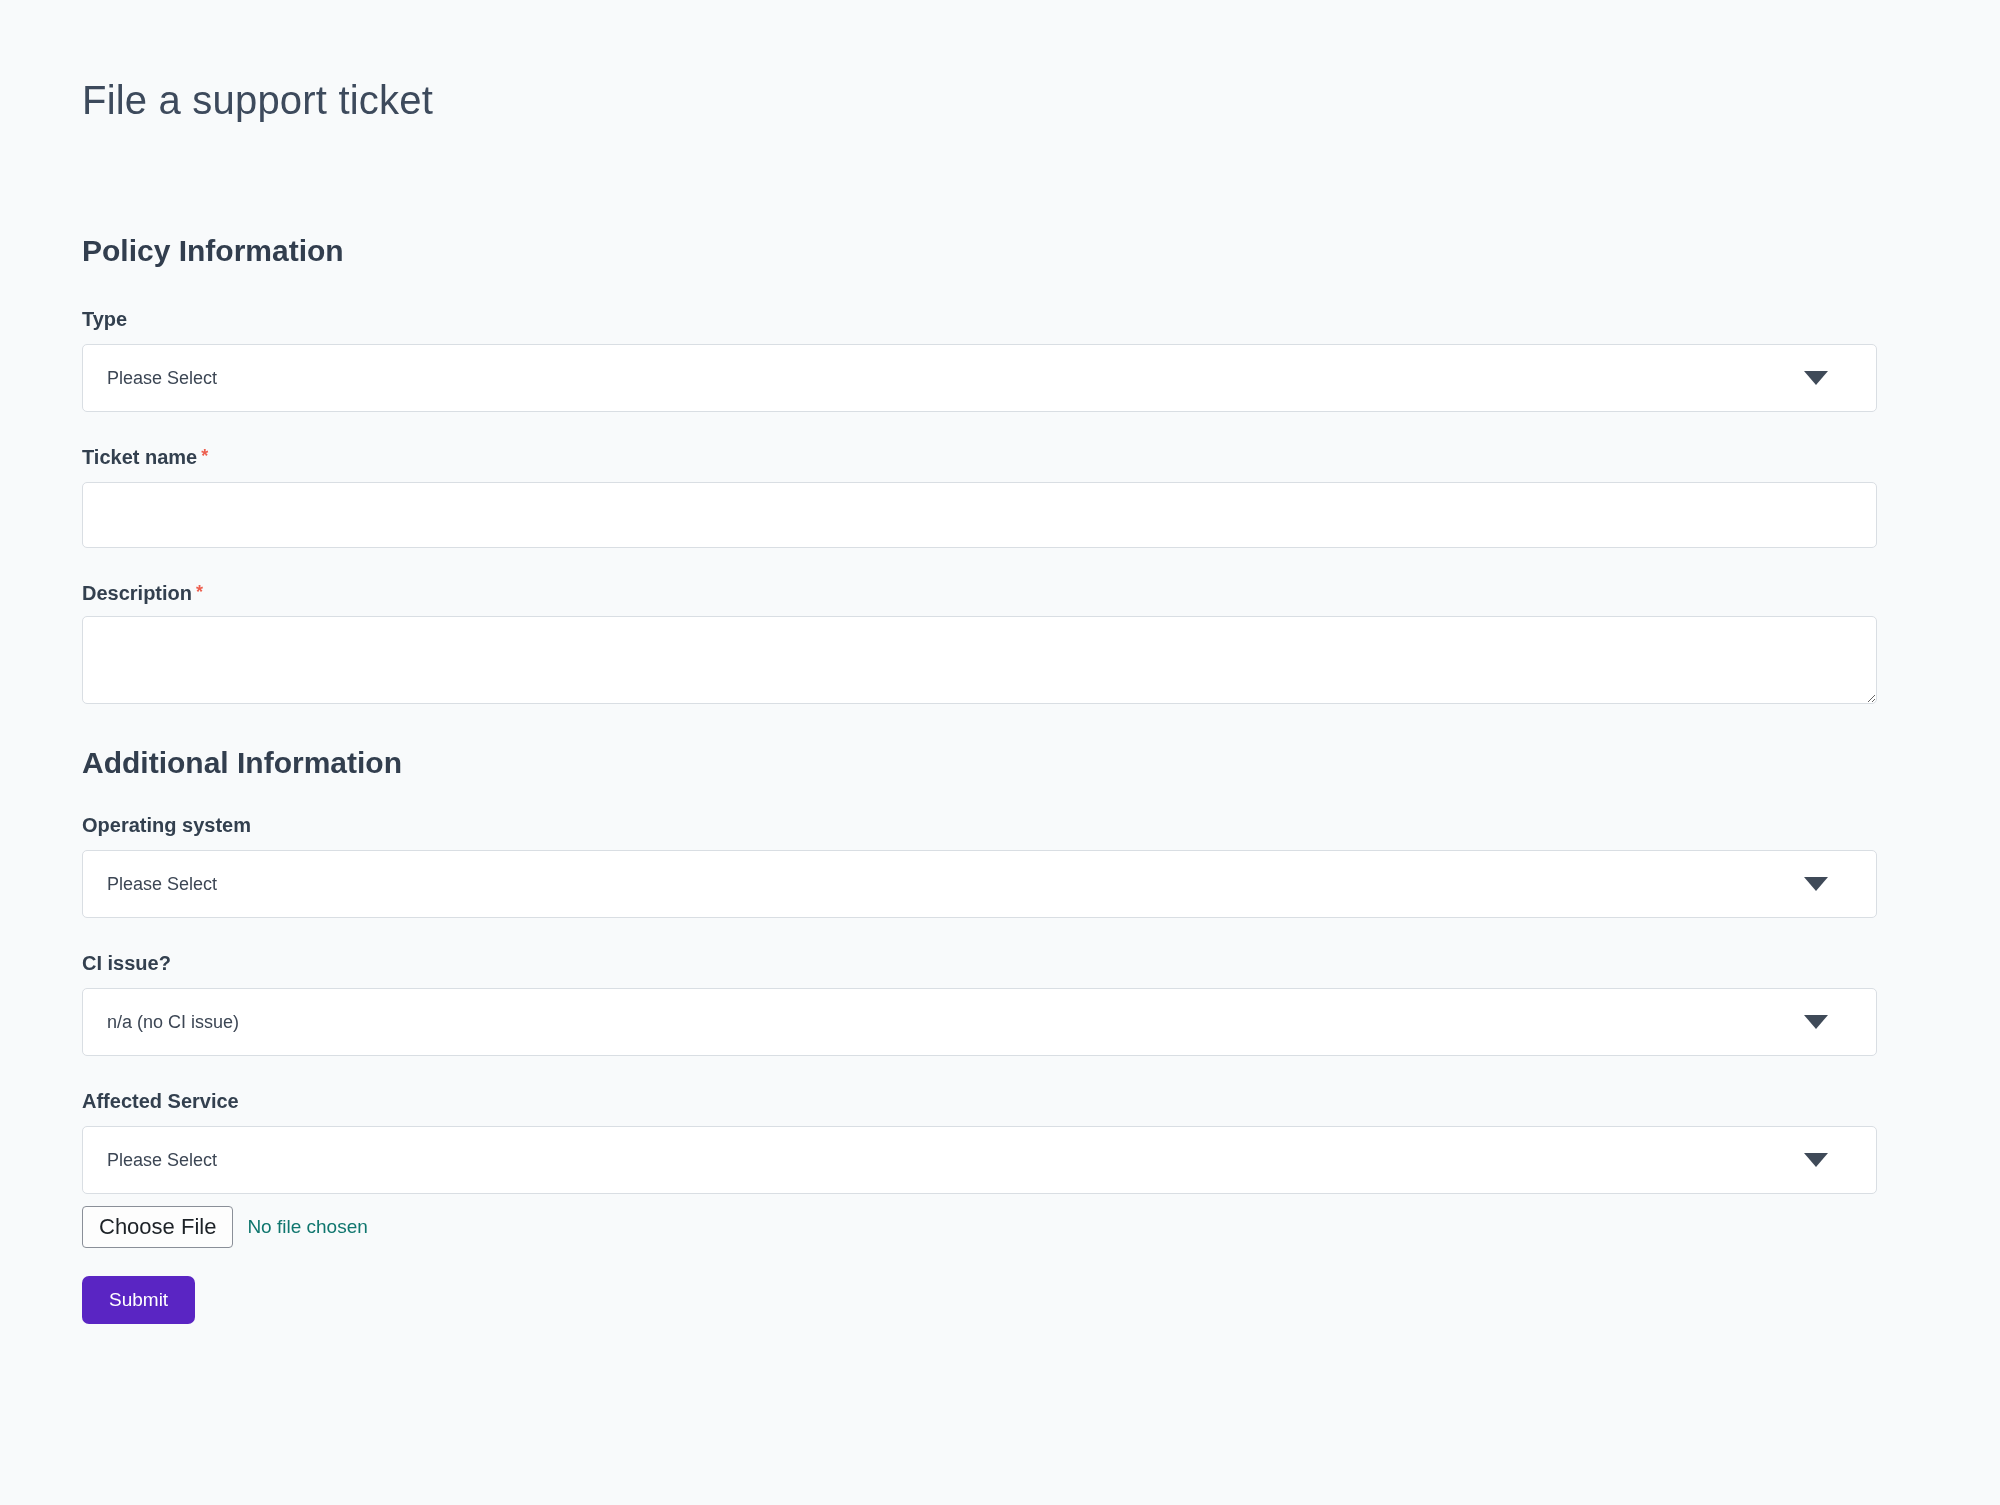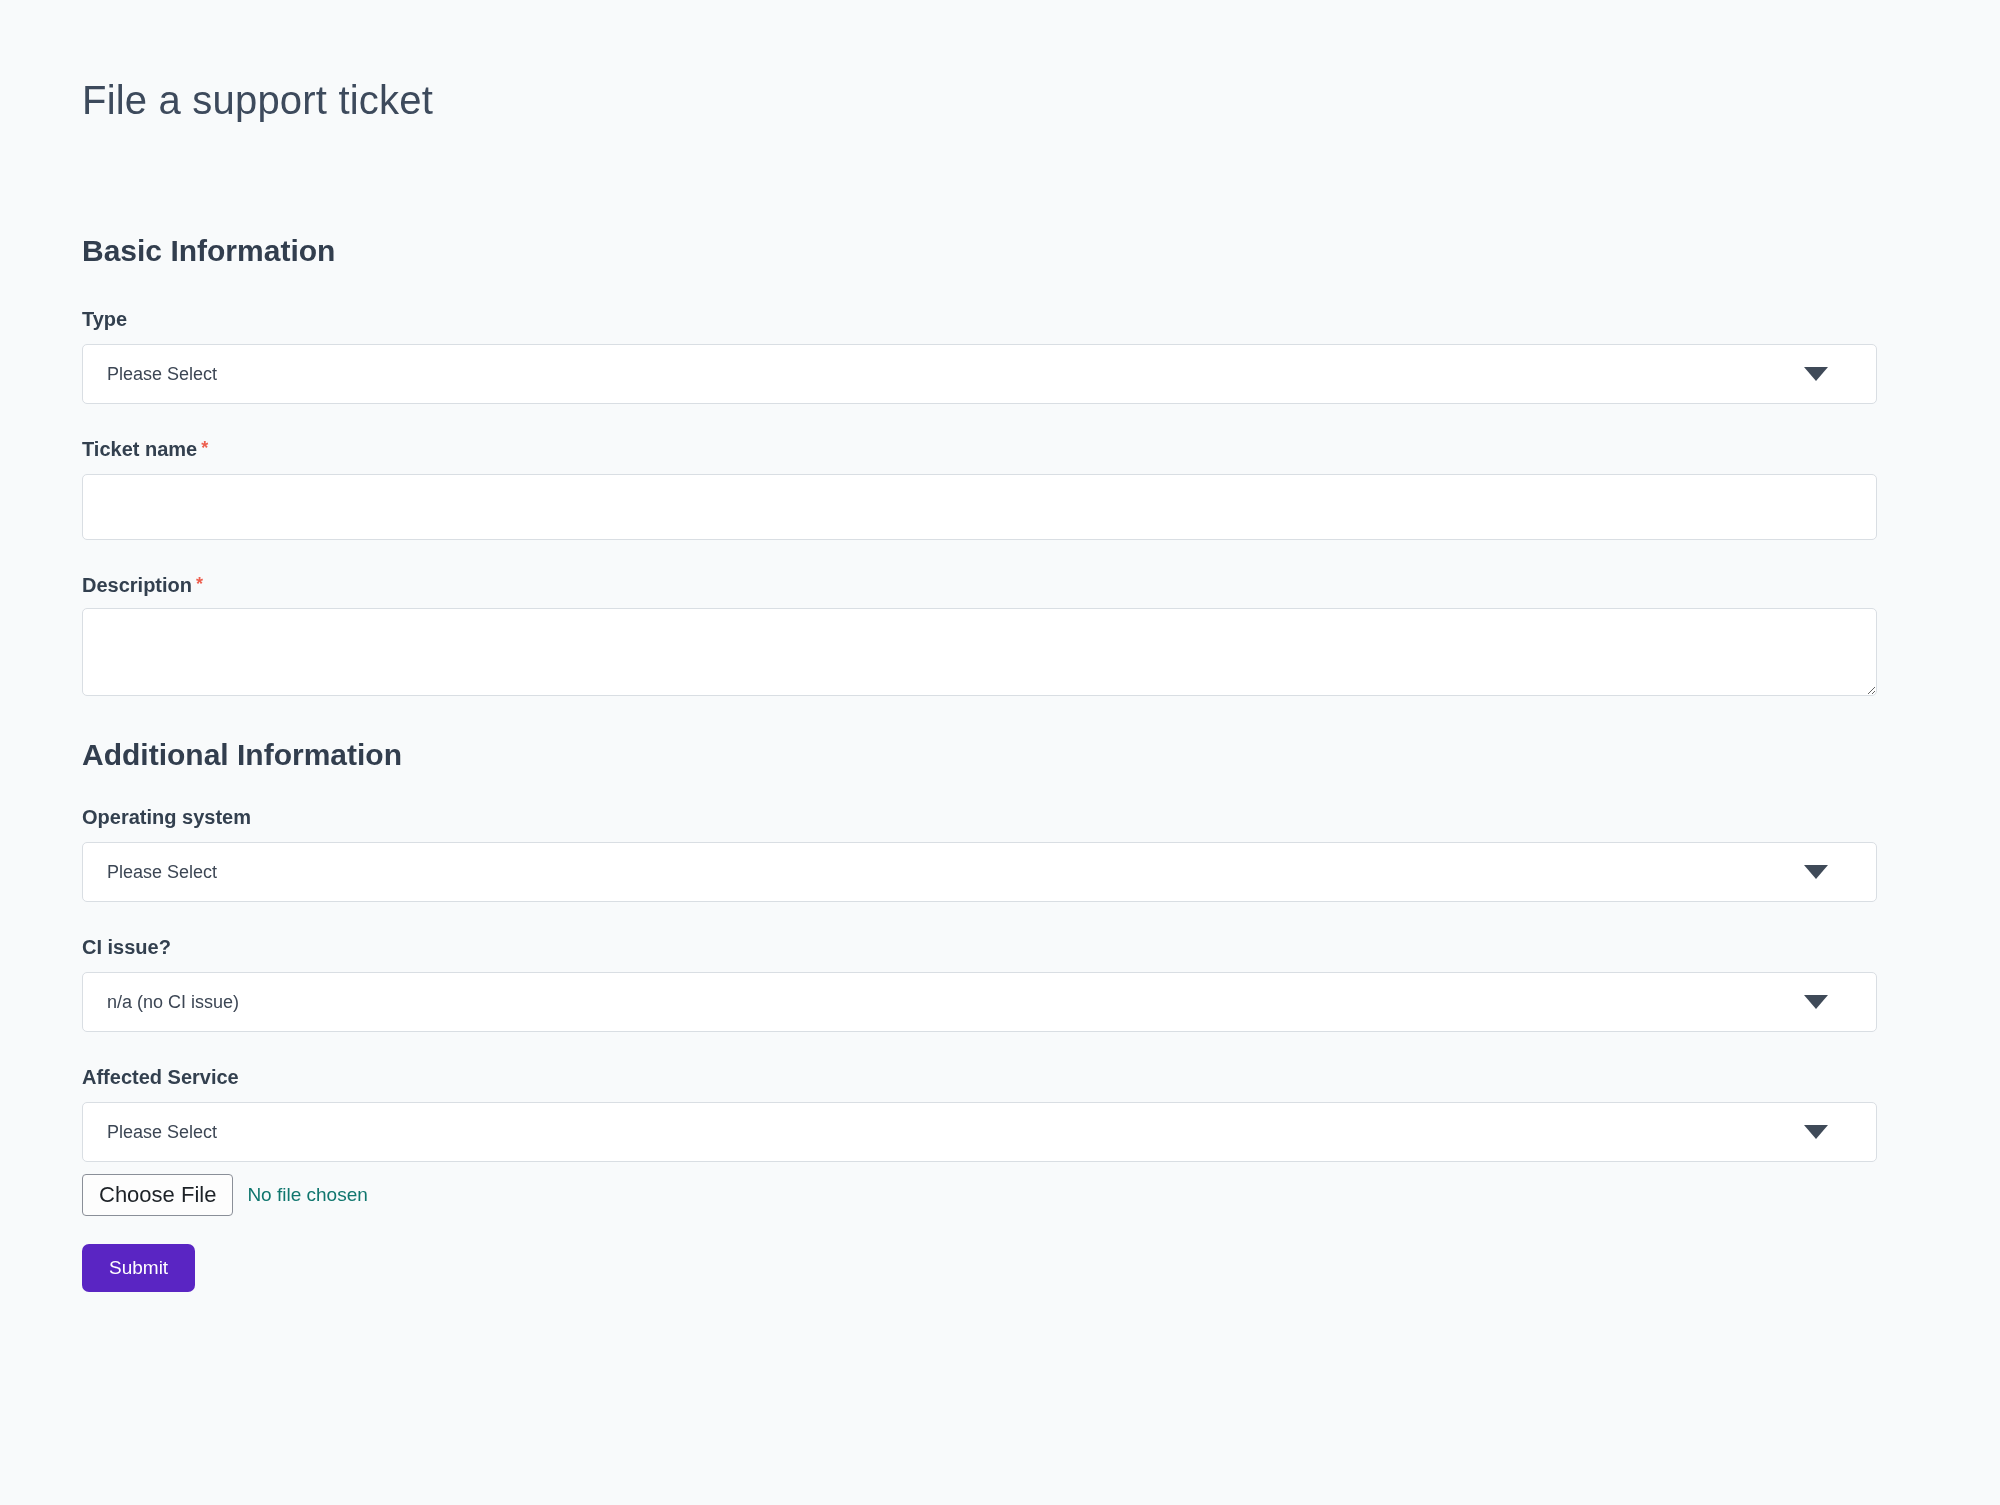--- a/index.html
+++ b/index.html
@@ -42,21 +42,21 @@
     vertical-align: 2px;
   }
   .helper-text {
     font-size: 17px;
     color: #6b7480;
     margin-top: 8px;
   }
   .select-box {
     margin-top: 13px;
     width: 1795px;
-    height: 60px;
+    height: 68px;
     background: #ffffff;
     border: 1px solid #d9dee3;
     border-radius: 5px;
     display: flex;
     align-items: center;
     padding: 0 48px 0 24px;
     cursor: pointer;
   }
   .select-value {
     font-size: 18px;
@@ -147,21 +147,21 @@
     align-items: center;
   }
 </style>
 </head>
 <body>
 
 <div class="page">
 
   <h1 class="page-title">File a support ticket</h1>
 
-  <h2 class="section-heading heading-basic">Basic Information</h2>
+  <h2 class="section-heading heading-basic">Policy Information</h2>
 
   <div class="field-label first-label">
     <span>Type</span>
   </div>
   <div class="select-box" role="combobox">
     <span class="select-value">Please Select</span>
     <span class="caret-down"></span>
   </div>
 
   <div class="field-label">

